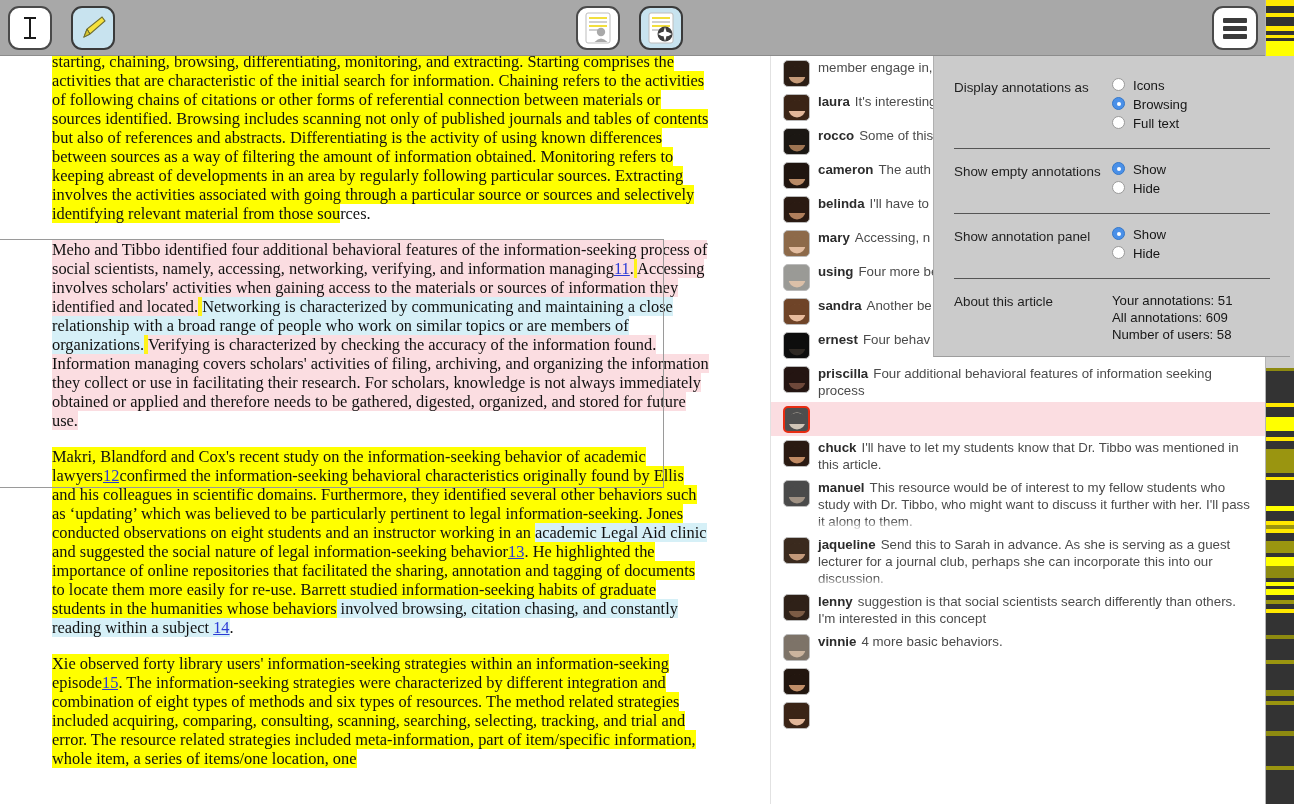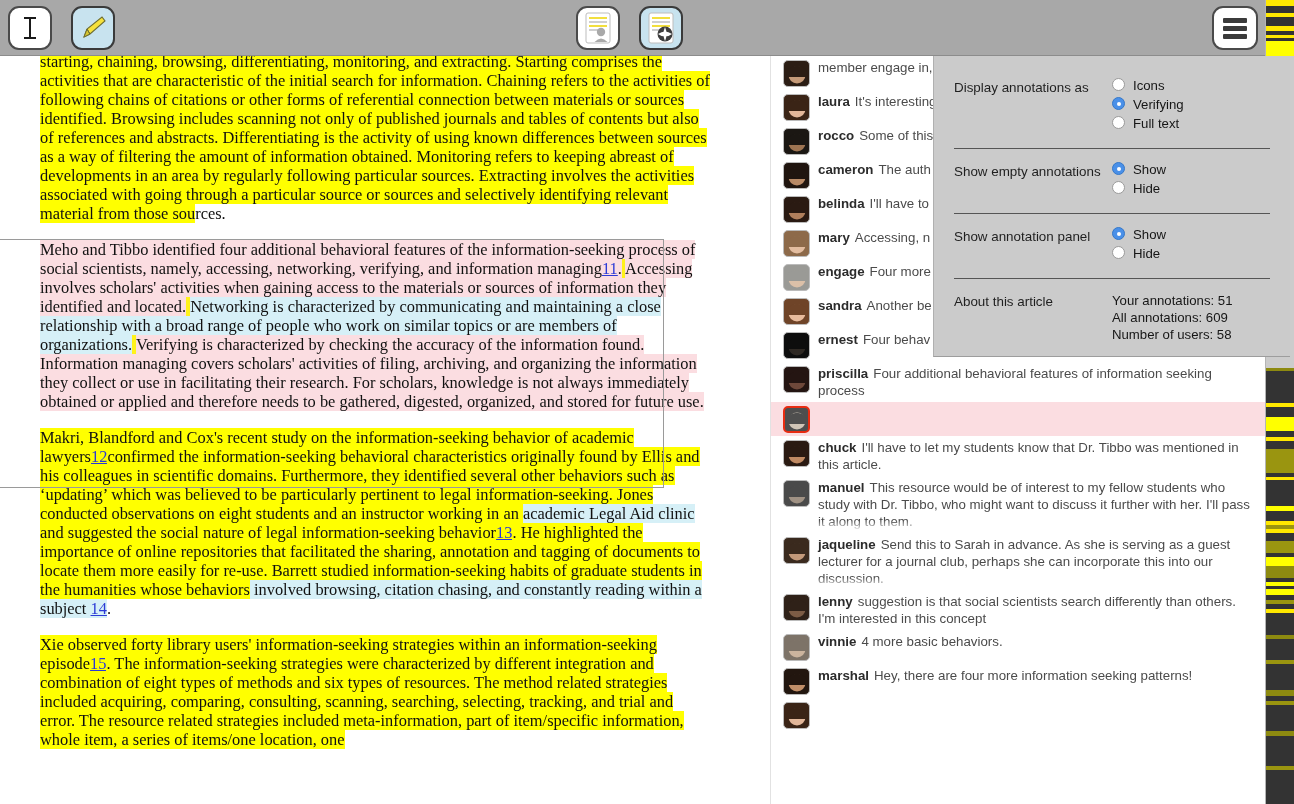--- a/index.html
+++ b/index.html
@@ -39,21 +39,21 @@
   }
   .mm-seg { position: absolute; left: 0; width: 29px; }
   .mm-tick { position: absolute; left: 0; width: 11px; height: 1px; background: #6e6e6e; }
 
   
   .doc {
     position: absolute; left: 0; top: 56px;
     width: 770px; height: 748px;
     background: #ffffff;
     overflow: hidden;
-    padding: 0 60px 0 40px;
+    padding: 0 60px 0 52px;
   }
   .para {
     font-family: "Liberation Serif", serif;
     font-size: 16.4px;
     line-height: 19px;
     color: #111111;
     margin: 0 0 17px 0;
     text-align: left;
   }
   .para.first { margin-top: -4px; }
@@ -276,21 +276,21 @@
             <div class="face" style="background: rgb(227, 189, 160);"></div>
             <div class="hair" style="background: rgb(141, 106, 74);"></div>
           </div>
           <div class="anno-text"><span class="anno-user">mary</span>Accessing, n</div>
         </div>
         <div class="anno">
           <div class="avatar" style="background: rgb(154, 154, 150);">
             <div class="face" style="background: rgb(220, 192, 168);"></div>
             <div class="hair" style="background: rgb(154, 154, 150);"></div>
           </div>
-          <div class="anno-text"><span class="anno-user">engage</span>Four more be</div>
+          <div class="anno-text"><span class="anno-user">using</span>Four more be</div>
         </div>
         <div class="anno">
           <div class="avatar" style="background: rgb(111, 68, 40);">
             <div class="face" style="background: rgb(232, 187, 156);"></div>
             <div class="hair" style="background: rgb(111, 68, 40);"></div>
           </div>
           <div class="anno-text"><span class="anno-user">sandra</span>Another be compare this with El</div>
         </div>
         <div class="anno">
           <div class="avatar" style="background: rgb(13, 13, 13);">
@@ -347,21 +347,20 @@
             <div class="face" style="background: rgb(203, 180, 158);"></div>
             <div class="hair" style="background: rgb(125, 115, 104);"></div>
           </div>
           <div class="anno-text"><span class="anno-user">vinnie</span>4 more basic behaviors.</div>
         </div>
         <div class="anno">
           <div class="avatar" style="background: rgb(34, 22, 15);">
             <div class="face" style="background: rgb(192, 142, 104);"></div>
             <div class="hair" style="background: rgb(34, 22, 15);"></div>
           </div>
-          <div class="anno-text"><span class="anno-user">marshal</span>Hey, there are four more information seeking patterns!</div>
         </div>
         <div class="anno">
           <div class="avatar" style="background: rgb(58, 36, 22);">
             <div class="face" style="background: rgb(226, 183, 154);"></div>
             <div class="hair" style="background: rgb(58, 36, 22);"></div>
           </div>
         </div>
         <div class="anno"></div>
       </div>
   </div>
@@ -370,21 +369,21 @@
     <div id="settings-groups">
         <div class="set-row">
           <div class="set-label">Display annotations as</div>
           <div class="set-opts">
             <div class="radio-line">
               <span class="radio"></span>
               <span class="radio-label">Icons</span>
             </div>
             <div class="radio-line">
               <span class="radio on"></span>
-              <span class="radio-label">Verifying</span>
+              <span class="radio-label">Browsing</span>
             </div>
             <div class="radio-line">
               <span class="radio"></span>
               <span class="radio-label">Full text</span>
             </div>
           </div>
         </div>
         <div class="divider"></div>
         <div class="set-row">
           <div class="set-label">Show empty annotations</div>

